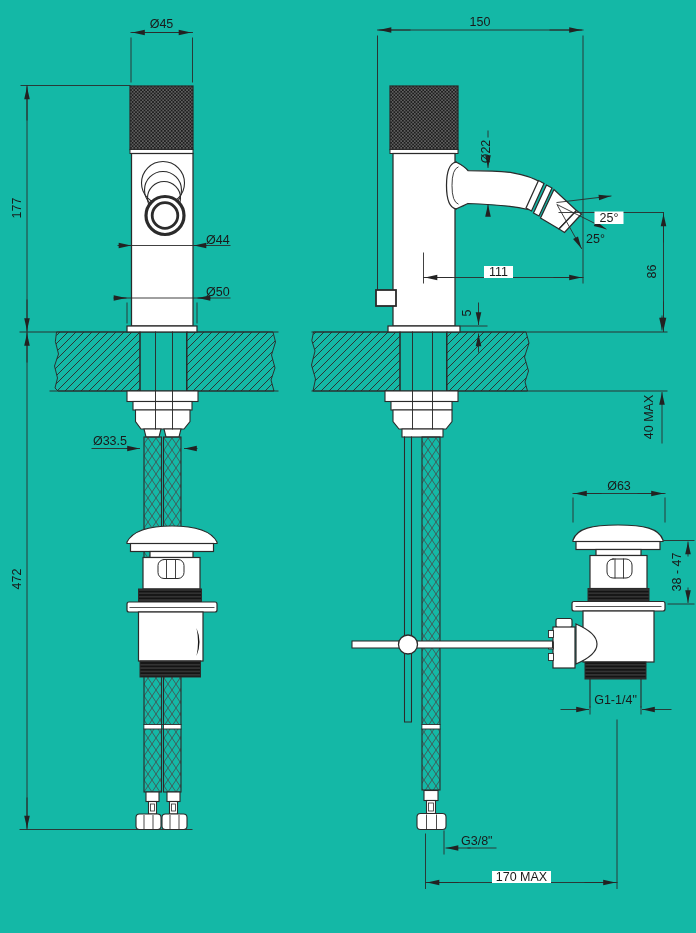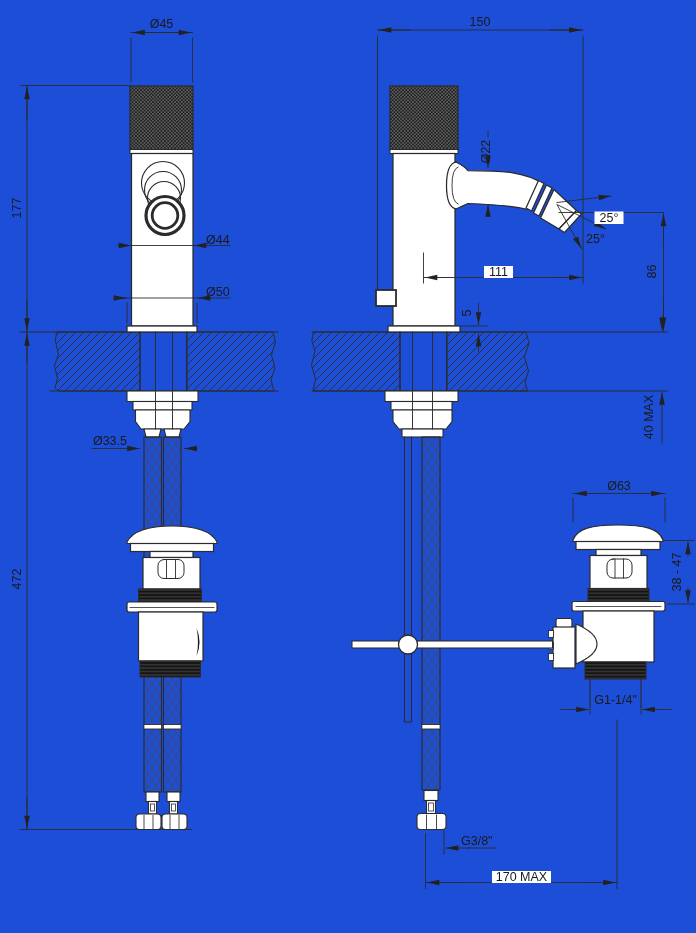--- a/index.html
+++ b/index.html
@@ -1,16 +1,16 @@
 <!DOCTYPE html>
 <html><head>
 <meta charset="utf-8">
 <style>
   html,body{margin:0;padding:0;background:#fff;}
-  .stage{width:696px;height:933px;background:#1d4ed8;position:relative;overflow:hidden;}
+  .stage{width:696px;height:933px;background:#14b8a6;position:relative;overflow:hidden;}
   svg{display:block;}
   text{font-family:"Liberation Sans","DejaVu Sans",sans-serif;font-size:12.5px;fill:#1a1a1a;}
 </style>
 </head>
 <body>
 
 <div class="stage">
 <svg width="696" height="933" viewBox="0 0 696 933" xmlns="http://www.w3.org/2000/svg">
   <defs>
     <pattern id="knurl" width="3.4" height="3.4" patternUnits="userSpaceOnUse">

